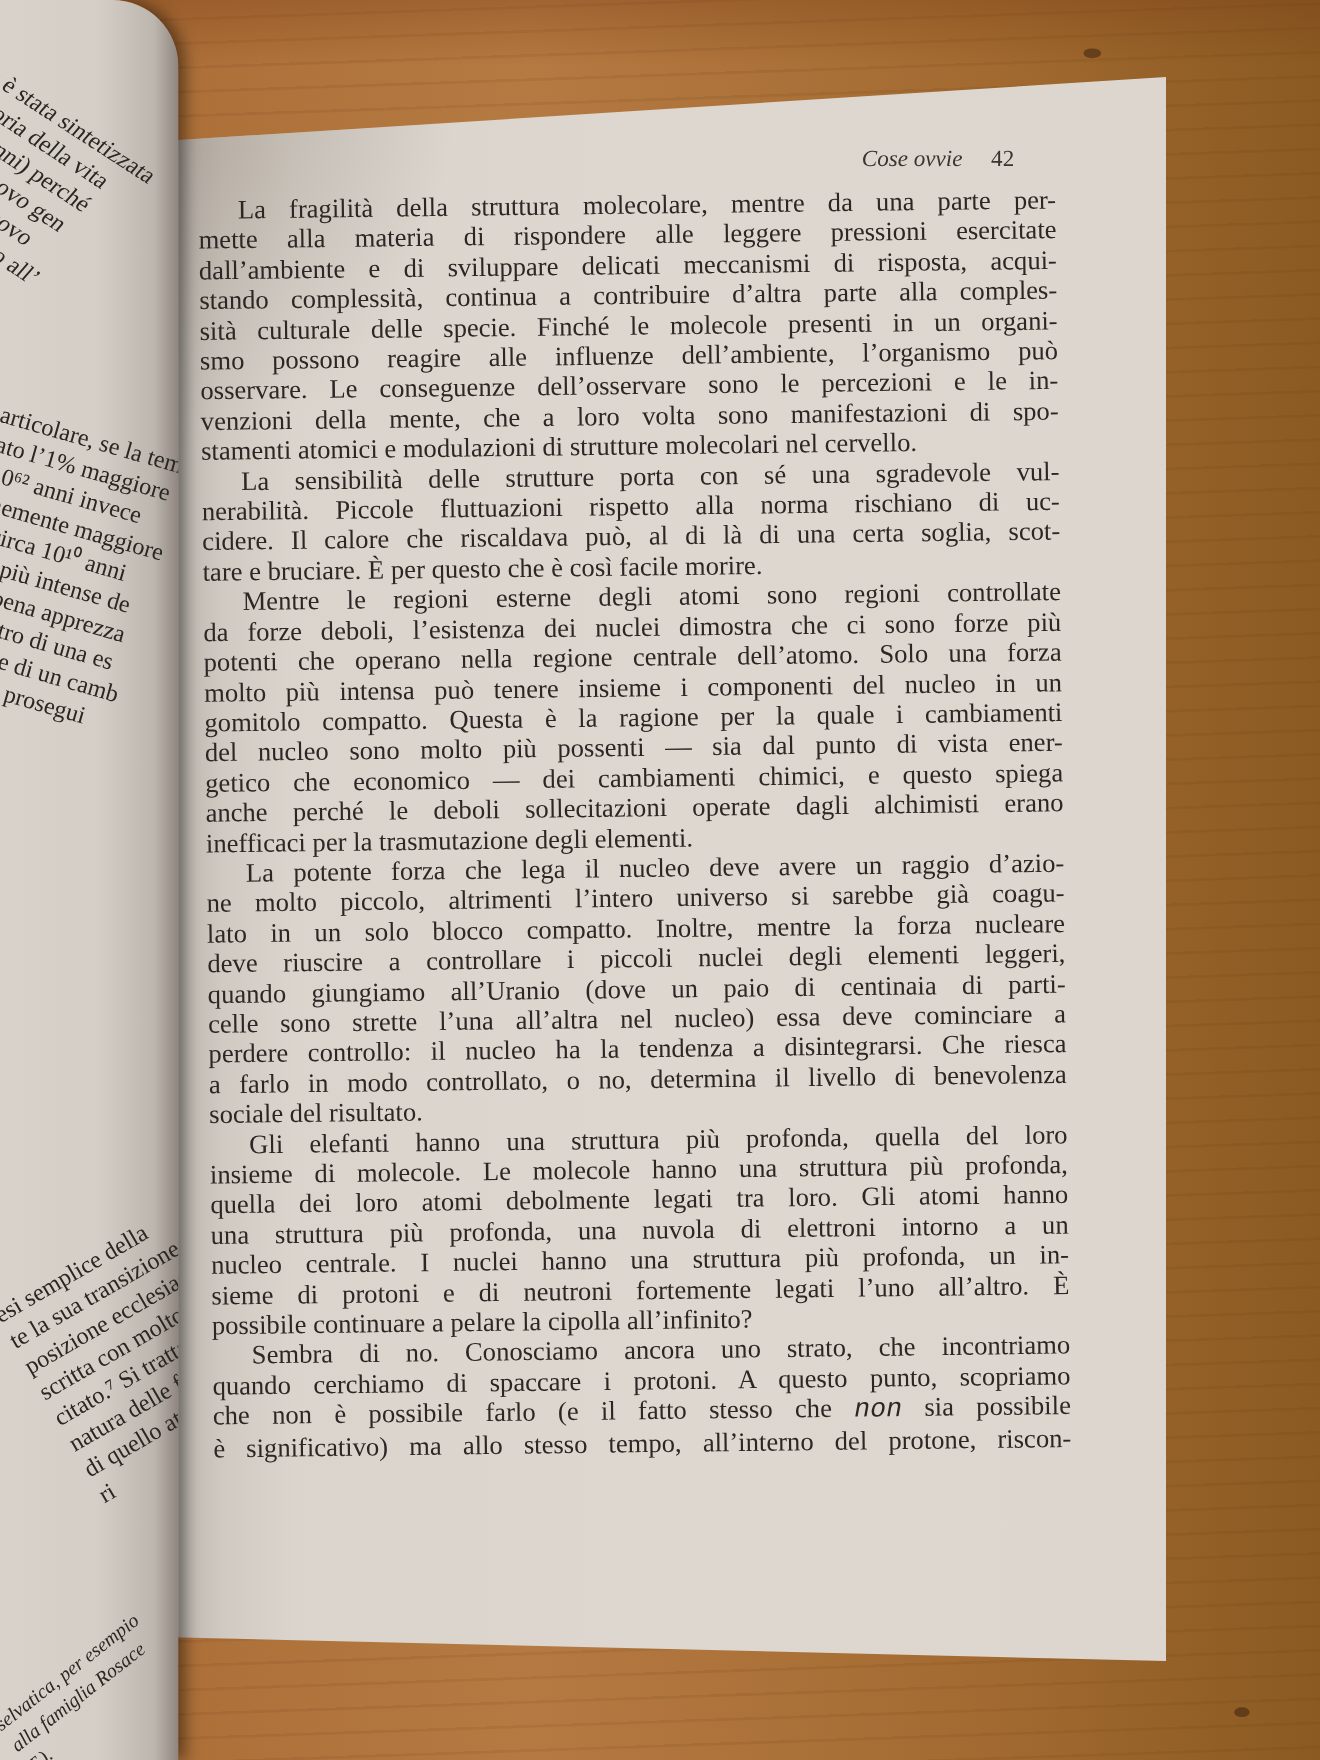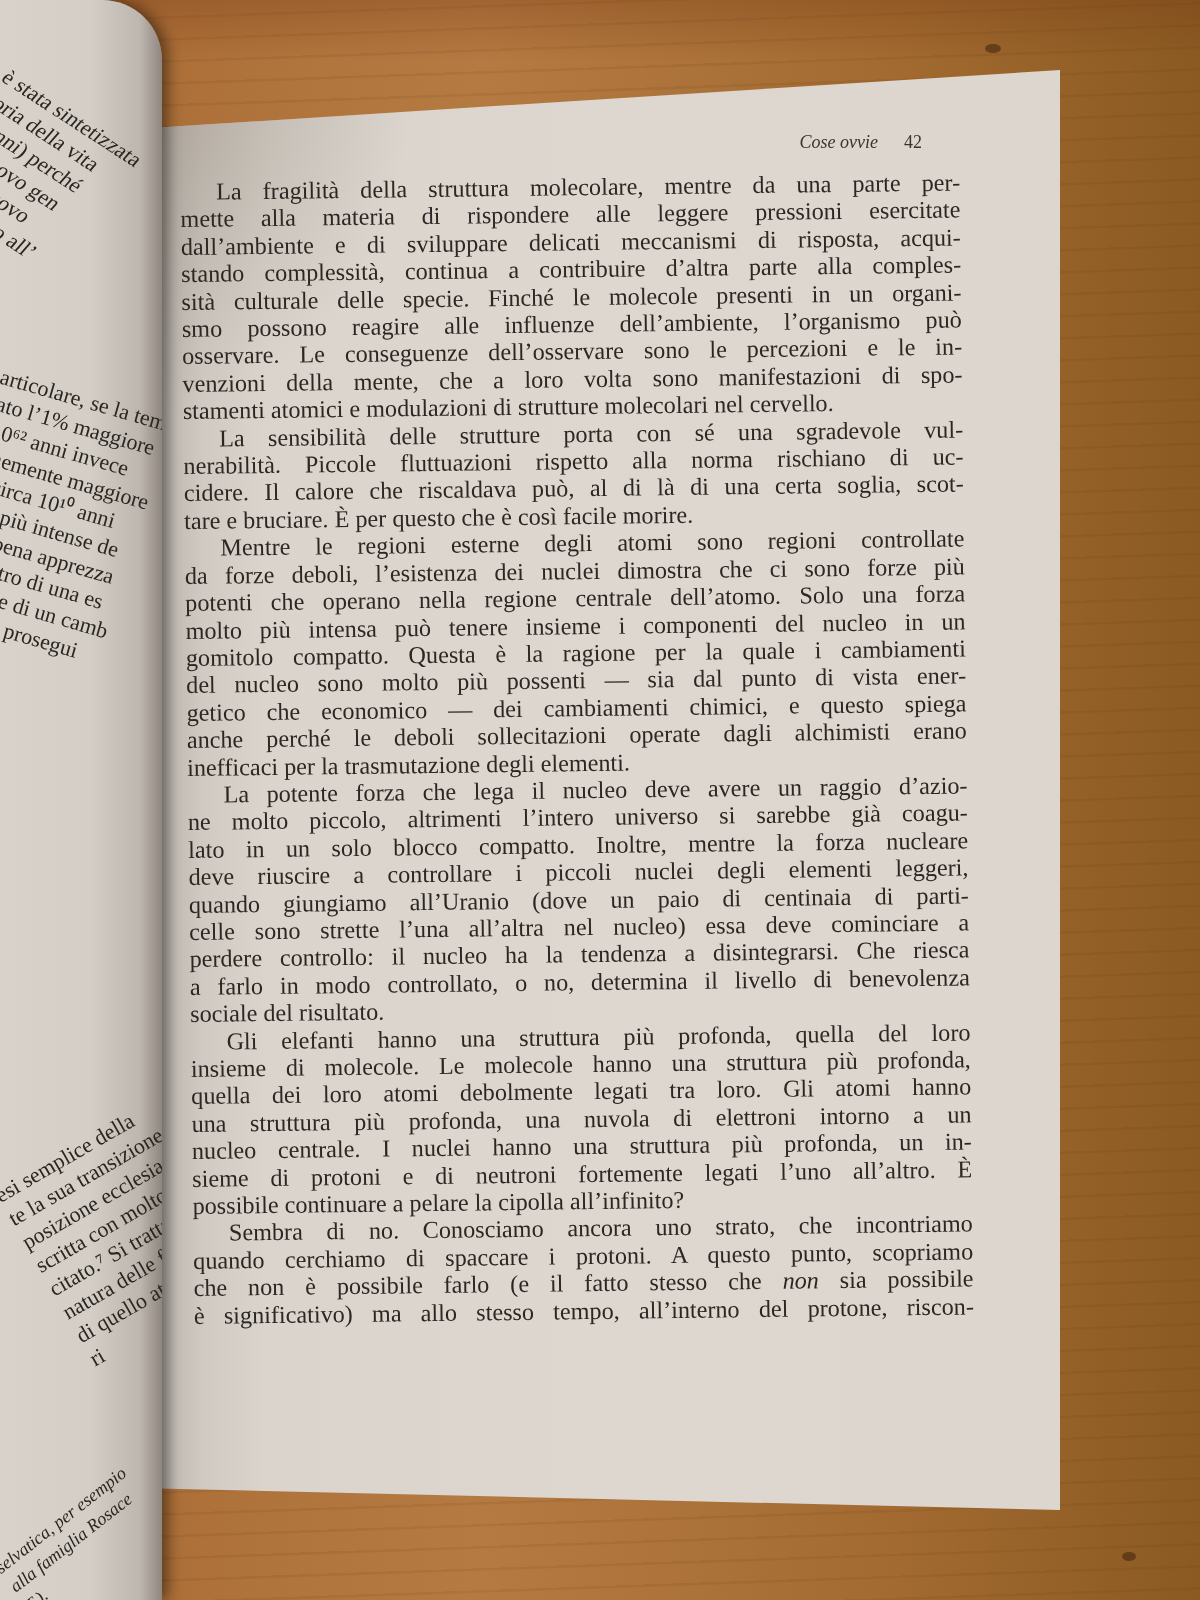--- a/index.html
+++ b/index.html
@@ -69,21 +69,21 @@
       position: absolute;
       left: 0; top: 0;
       width: 260px; height: 340px;
       background: radial-gradient(ellipse at 0% 0%, rgba(150,140,130,0.55) 0%, rgba(0,0,0,0) 70%);
     }
     .running-head {
       position: absolute;
       top: 62px;
       right: 138px;
       font-family: "Liberation Serif", serif;
-      font-size: 18px;
+      font-size: 21px;
       color: #3a3430;
       display: flex;
       gap: 26px;
       align-items: flex-end;
     }
     .running-head .title { font-style: italic; }
     .text-block {
       position: absolute;
       left: 22px;
       top: 108px;
@@ -96,21 +96,21 @@
       transform-origin: left top;
     }
     .text-block .line {
       display: block;
       white-space: nowrap;
       text-align: justify;
       text-align-last: justify;
     }
     .text-block .line.last { text-align-last: left; }
     .text-block .line.indent { padding-left: 36px; }
-    .text-block em { font-style: italic; }
+    .text-block em { font-style: italic; font-family: Liberation Mono, monospace; }
   </style>
 </head>
 <body>
 
 <div class="wood-knot" style="left:985px;top:44px;width:16px;height:9px;"></div>
 <div class="wood-knot" style="left:1122px;top:1552px;width:14px;height:9px;"></div>
 
 <div class="left-page">
   <div class="left-block top">
     <span class="ln">ne è stata sintetizzata</span>

